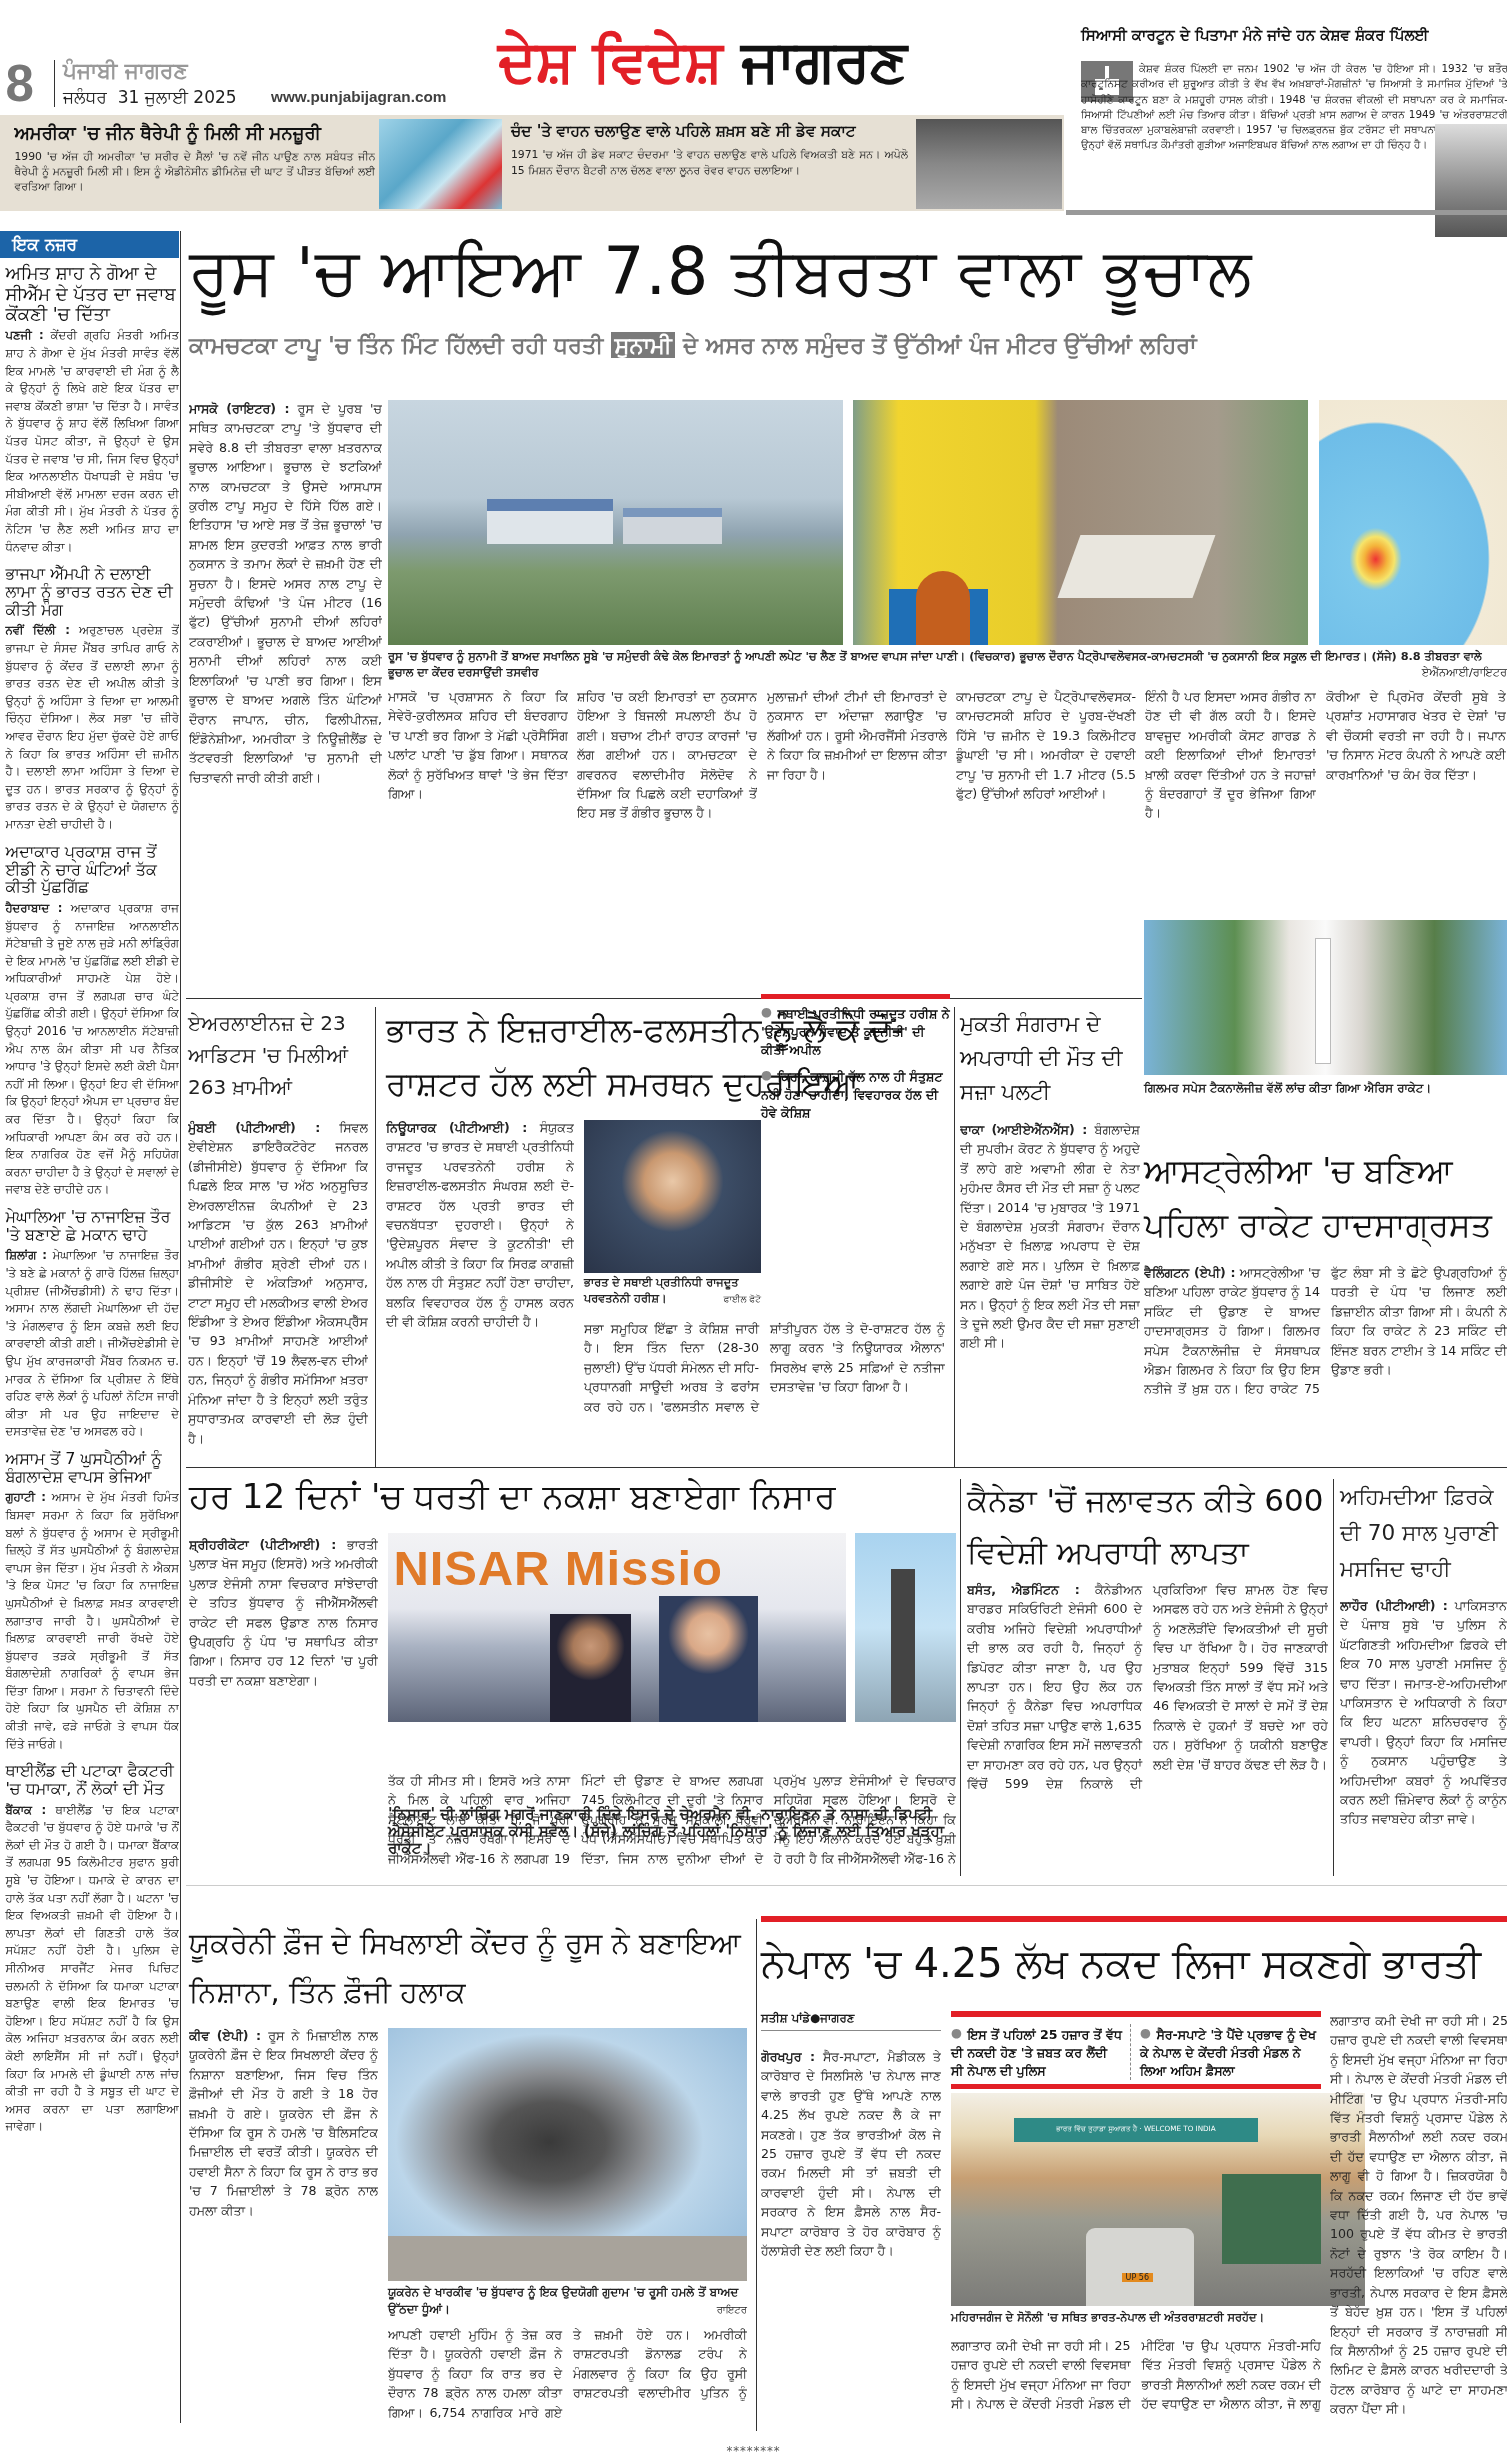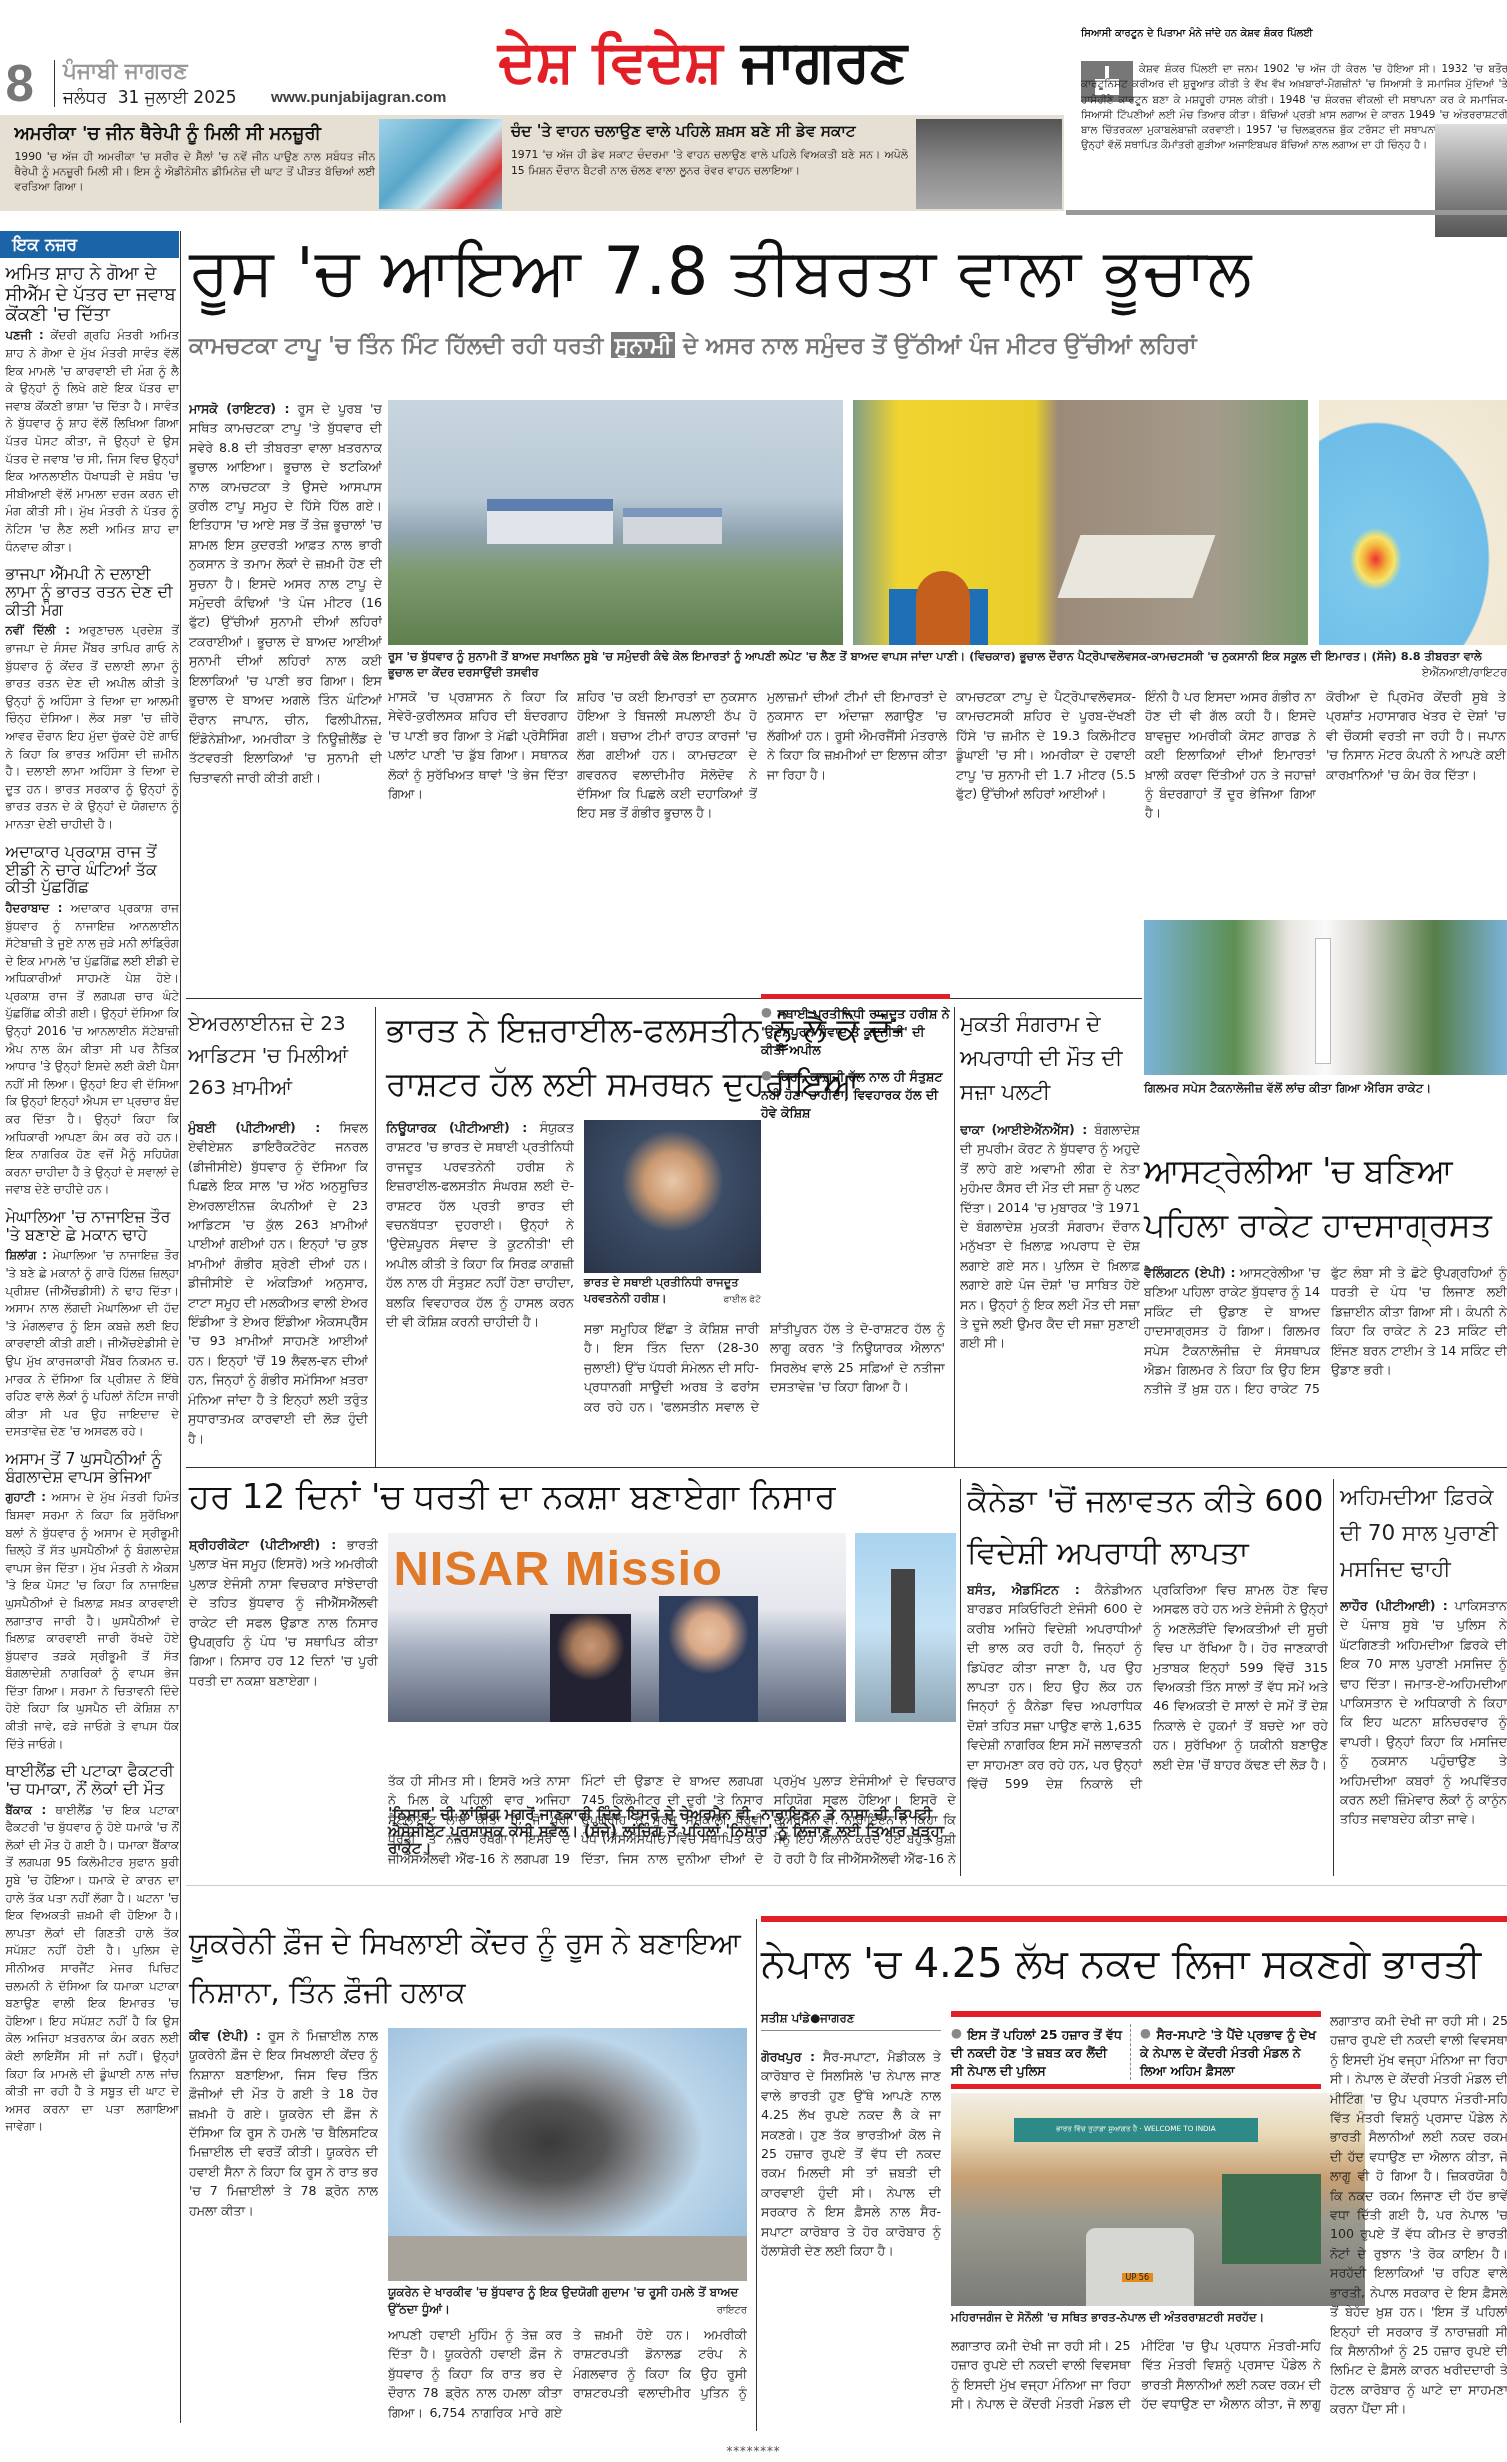--- a/index.html
+++ b/index.html
@@ -34,21 +34,21 @@
   <div class="hl" style="font-size:18px;font-weight:bold;white-space:nowrap">ਅਮਰੀਕਾ 'ਚ ਜੀਨ ਥੈਰੇਪੀ ਨੂੰ ਮਿਲੀ ਸੀ ਮਨਜ਼ੂਰੀ</div>
   <div class="txt" style="font-size:10.8px;line-height:15.3px;height:47px;margin-top:5.4px">1990 'ਚ ਅੱਜ ਹੀ ਅਮਰੀਕਾ 'ਚ ਸਰੀਰ ਦੇ ਸੈੱਲਾਂ 'ਚ ਨਵੇਂ ਜੀਨ ਪਾਉਣ ਨਾਲ ਸਬੰਧਤ ਜੀਨ ਥੈਰੇਪੀ ਨੂੰ ਮਨਜ਼ੂਰੀ ਮਿਲੀ ਸੀ। ਇਸ ਨੂੰ ਐਡੀਨੋਸੀਨ ਡੀਮਿਨੇਜ਼ ਦੀ ਘਾਟ ਤੋਂ ਪੀੜਤ ਬੱਚਿਆਂ ਲਈ ਵਰਤਿਆ ਗਿਆ।</div>
 </div>
 <div class="abs img" style="left:379px;top:119px;width:123px;height:90px;background:linear-gradient(135deg,#9fd3e8,#5aa7c9 40%,#c9e7f2 60%,#d33 80%,#7bbbd6)"></div>
 <div class="abs" style="left:511px;top:123px;width:397px">
   <div class="hl" style="font-size:15.3px;font-weight:bold;white-space:nowrap">ਚੰਦ 'ਤੇ ਵਾਹਨ ਚਲਾਉਣ ਵਾਲੇ ਪਹਿਲੇ ਸ਼ਖ਼ਸ ਬਣੇ ਸੀ ਡੇਵ ਸਕਾਟ</div>
   <div class="txt" style="font-size:10.8px;line-height:15.3px;height:47px;margin-top:7.2px">1971 'ਚ ਅੱਜ ਹੀ ਡੇਵ ਸਕਾਟ ਚੰਦਰਮਾ 'ਤੇ ਵਾਹਨ ਚਲਾਉਣ ਵਾਲੇ ਪਹਿਲੇ ਵਿਅਕਤੀ ਬਣੇ ਸਨ। ਅਪੋਲੋ 15 ਮਿਸ਼ਨ ਦੌਰਾਨ ਬੈਟਰੀ ਨਾਲ ਚੱਲਣ ਵਾਲਾ ਲੂਨਰ ਰੋਵਰ ਵਾਹਨ ਚਲਾਇਆ।</div>
 </div>
 <div class="abs img" style="left:916px;top:119px;width:146px;height:90px;background:linear-gradient(180deg,#555,#888 50%,#aaa)"></div>
 <div class="abs" style="left:1081px;top:27px;width:427px">
-  <div class="hl" style="font-size:10px;font-weight:bold;white-space:nowrap">ਸਿਆਸੀ ਕਾਰਟੂਨ ਦੇ ਪਿਤਾਮਾ ਮੰਨੇ ਜਾਂਦੇ ਹਨ ਕੇਸ਼ਵ ਸ਼ੰਕਰ ਪਿੱਲਈ</div>
+  <div class="hl" style="font-size:15px;font-weight:bold;white-space:nowrap">ਸਿਆਸੀ ਕਾਰਟੂਨ ਦੇ ਪਿਤਾਮਾ ਮੰਨੇ ਜਾਂਦੇ ਹਨ ਕੇਸ਼ਵ ਸ਼ੰਕਰ ਪਿੱਲਈ</div>
   <div class="abs" style="left:0;top:34px;width:52px;height:41px;background:#777">
       <div style="position:absolute;left:14.4px;top:18px;width:23.5px;height:16px;background:#fff"></div>
       <div style="position:absolute;left:24px;top:5.4px;width:3.6px;height:12.6px;background:#fff"></div>
     </div>
   <div class="txt" style="position:absolute;left:0;top:34px;width:427px;font-size:10.4px;line-height:15.3px;height:153px;text-indent:58px">ਕੇਸ਼ਵ ਸ਼ੰਕਰ ਪਿੱਲਈ ਦਾ ਜਨਮ 1902 'ਚ ਅੱਜ ਹੀ ਕੇਰਲ 'ਚ ਹੋਇਆ ਸੀ। 1932 'ਚ ਬਤੌਰ ਕਾਰਟੂਨਿਸਟ ਕਰੀਅਰ ਦੀ ਸ਼ੁਰੂਆਤ ਕੀਤੀ ਤੇ ਵੱਖ ਵੱਖ ਅਖ਼ਬਾਰਾਂ-ਮੈਗਜ਼ੀਨਾਂ 'ਚ ਸਿਆਸੀ ਤੇ ਸਮਾਜਿਕ ਮੁੱਦਿਆਂ 'ਤੇ ਹਾਸੋਹੀਣੇ ਕਾਰਟੂਨ ਬਣਾ ਕੇ ਮਸ਼ਹੂਰੀ ਹਾਸਲ ਕੀਤੀ। 1948 'ਚ ਸ਼ੰਕਰਜ਼ ਵੀਕਲੀ ਦੀ ਸਥਾਪਨਾ ਕਰ ਕੇ ਸਮਾਜਿਕ-ਸਿਆਸੀ ਟਿੱਪਣੀਆਂ ਲਈ ਮੰਚ ਤਿਆਰ ਕੀਤਾ। ਬੱਚਿਆਂ ਪ੍ਰਤੀ ਖ਼ਾਸ ਲਗਾਅ ਦੇ ਕਾਰਨ 1949 'ਚ ਅੰਤਰਰਾਸ਼ਟਰੀ ਬਾਲ ਚਿੱਤਰਕਲਾ ਮੁਕਾਬਲੇਬਾਜ਼ੀ ਕਰਵਾਈ। 1957 'ਚ ਚਿਲਡ੍ਰਨਜ਼ ਬੁੱਕ ਟਰੱਸਟ ਦੀ ਸਥਾਪਨਾ ਕੀਤੀ। ਦਿੱਲੀ 'ਚ ਉਨ੍ਹਾਂ ਵੱਲੋਂ ਸਥਾਪਿਤ ਕੌਮਾਂਤਰੀ ਗੁੜੀਆ ਅਜਾਇਬਘਰ ਬੱਚਿਆਂ ਨਾਲ ਲਗਾਅ ਦਾ ਹੀ ਚਿੰਨ੍ਹ ਹੈ।</div>
   <div class="abs img" style="left:354px;top:97px;width:73px;height:113px;background:linear-gradient(180deg,#ddd,#888 60%,#555)"></div>
 </div>
 <div class="abs" style="left:1066px;top:210px;width:441px;height:5.4px;background:#999"></div>
 
 <div class="abs" style="left:0;top:231px;width:179px;height:2210px">

